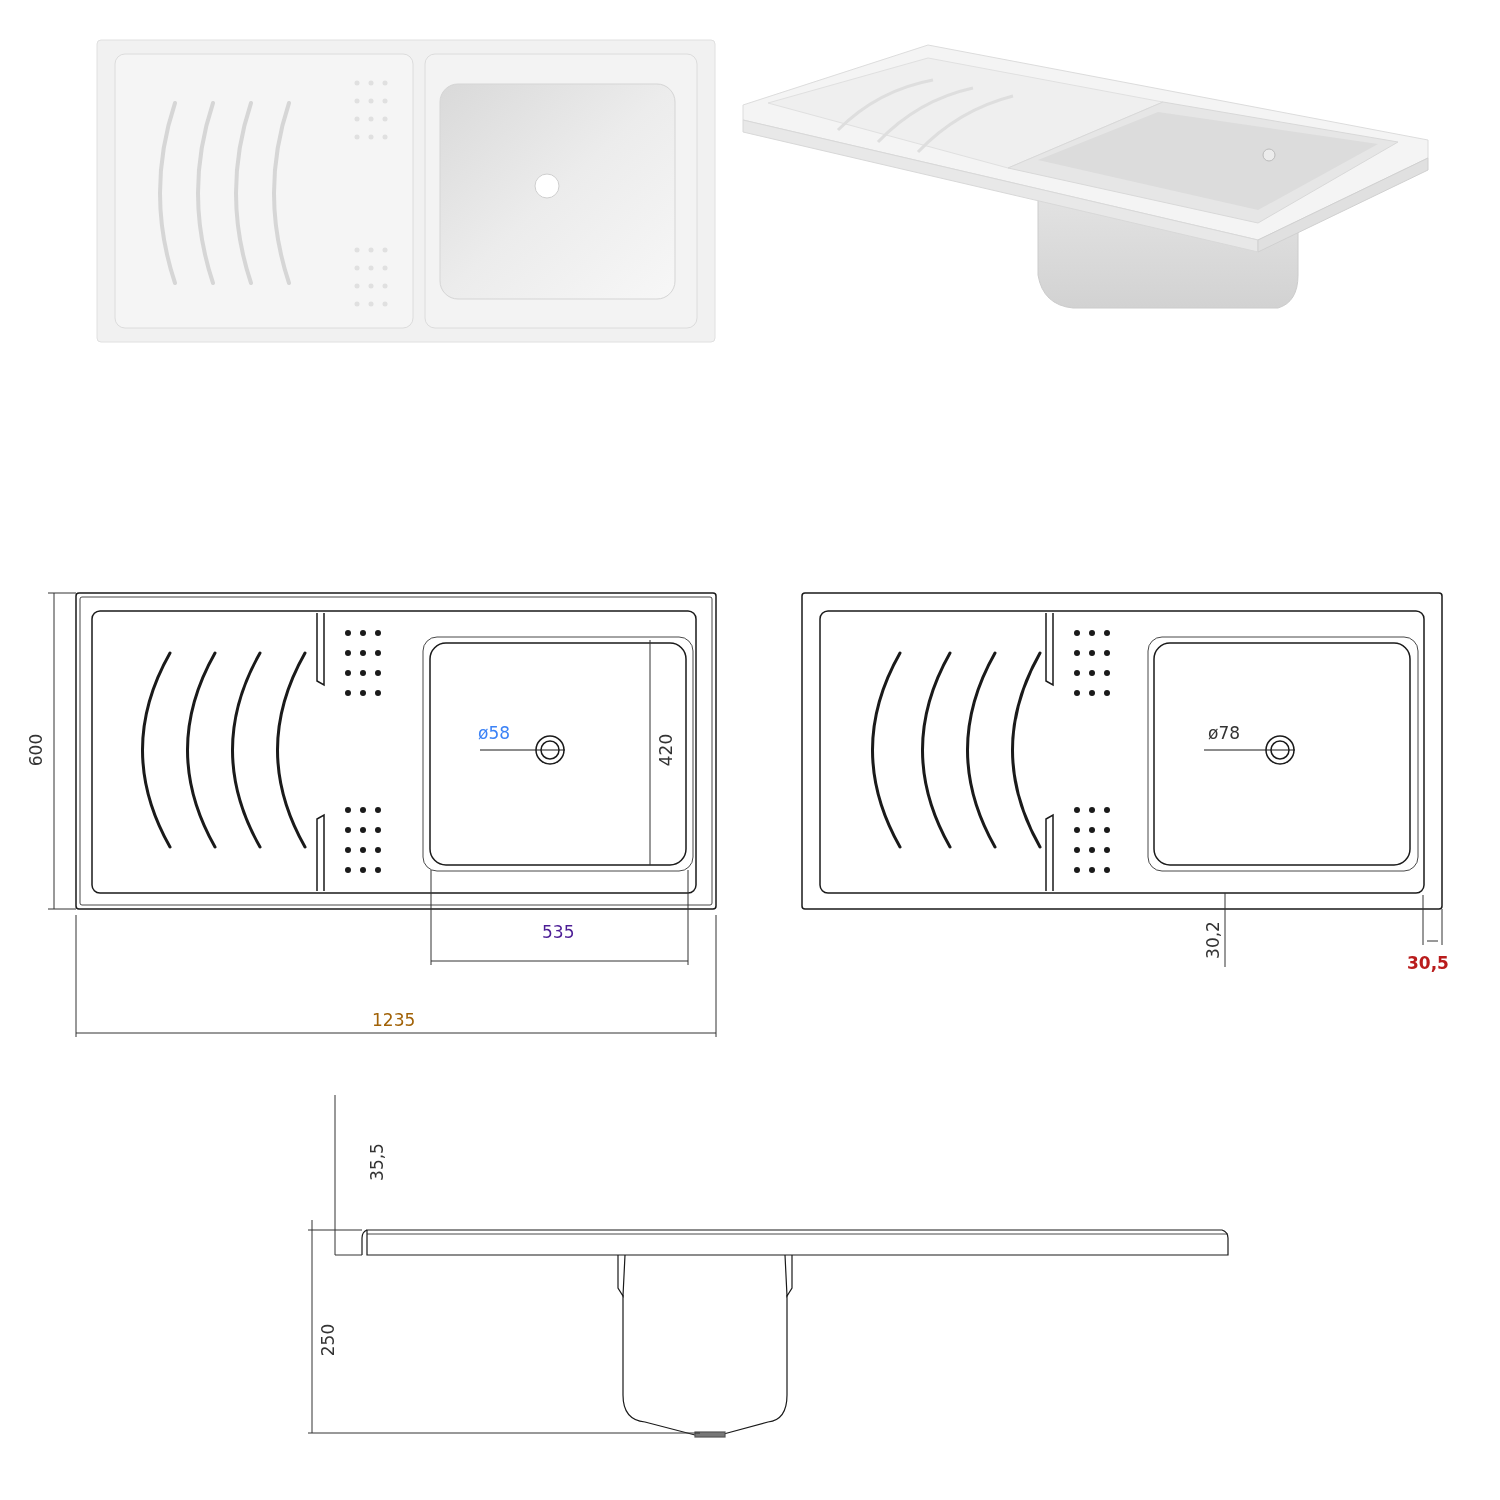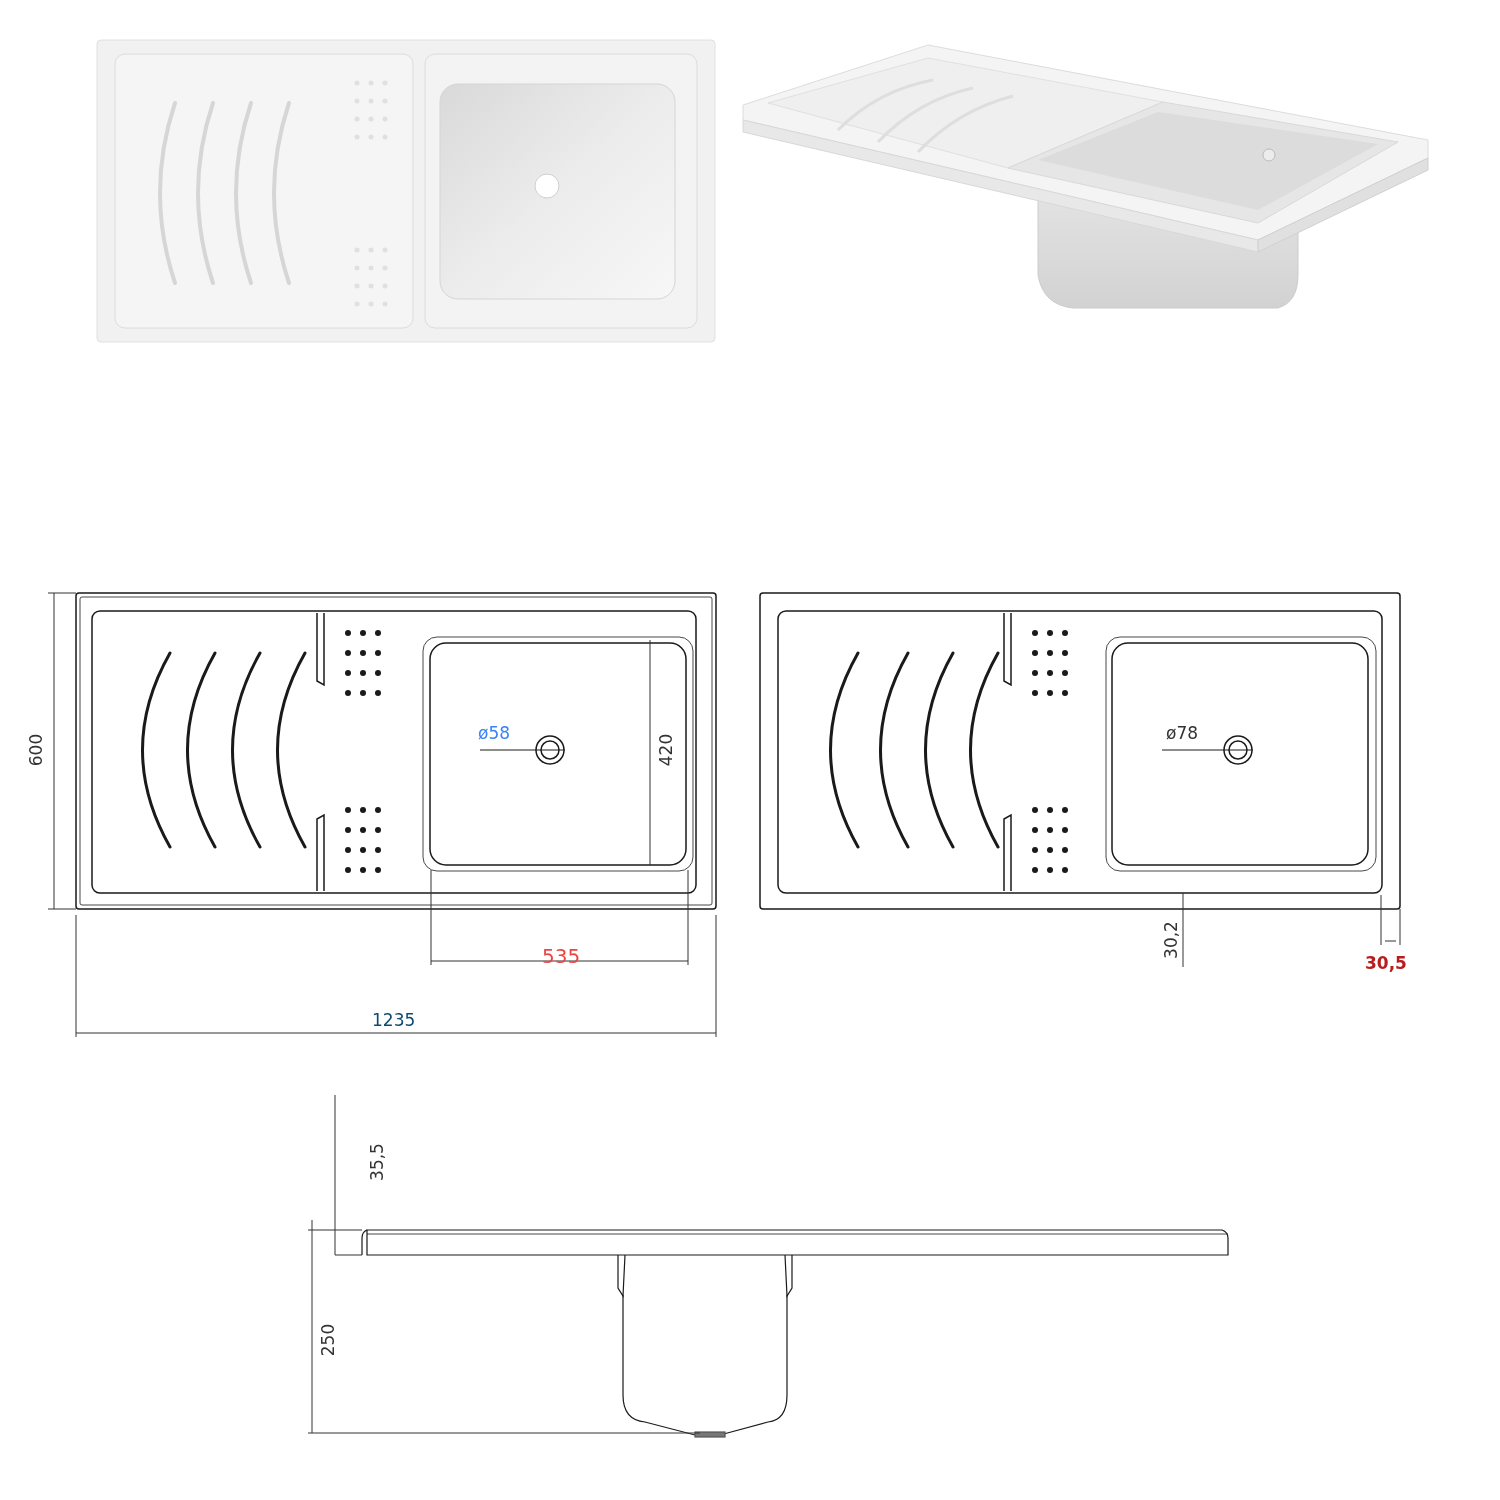--- a/index.html
+++ b/index.html
@@ -145,27 +145,27 @@
       <line x1="56" y1="330" x2="56" y2="452"></line>
       <line x1="696" y1="330" x2="696" y2="452"></line>
       <line x1="56" y1="448" x2="696" y2="448"></line>
       <line x1="411" y1="285" x2="411" y2="380"></line>
       <line x1="668" y1="285" x2="668" y2="380"></line>
       <line x1="411" y1="376" x2="668" y2="376"></line>
       <line x1="630" y1="55" x2="630" y2="280"></line>
     </g>
   </svg>
   <span style="position:absolute;left:0px;top:155px;transform:rotate(-90deg);font-size:17px;color:#333;">600</span>
-  <span style="position:absolute;left:352px;top:425px;font-size:17px;color:#0c4a6e;">1235</span>
-  <span style="position:absolute;left:522px;top:359px;font-size:20px;color:#ef4444;">535</span>
+  <span style="position:absolute;left:352px;top:425px;font-size:17px;color:#a16207;">1235</span>
+  <span style="position:absolute;left:522px;top:337px;font-size:17px;color:#4c1d95;">535</span>
   <span style="position:absolute;left:630px;top:155px;transform:rotate(-90deg);font-size:17px;color:#333;">420</span>
   <span style="position:absolute;left:458px;top:138px;font-size:17px;color:#3b82f6;">ø58</span>
 </div>
 
-<div class="panel" style="left:748px;top:585px;width:690px;height:400px;">
+<div class="panel" style="left:790px;top:585px;width:690px;height:400px;">
   <svg width="690" height="400" viewBox="0 0 690 400" fill="none" stroke="#1a1a1a" stroke-width="1.5">
     <rect x="12" y="8" width="640" height="316" rx="3"></rect>
     <rect x="30" y="26" width="604" height="282" rx="8"></rect>
     <path d="M256 28 L256 96 L263 100 L263 28"></path>
     <path d="M256 306 L256 234 L263 230 L263 306"></path>
     <rect x="364" y="58" width="256" height="222" rx="16"></rect>
     <rect x="358" y="52" width="270" height="234" rx="14" stroke-width="0.8"></rect>
     <circle cx="490" cy="165" r="14"></circle>
     <circle cx="490" cy="165" r="9"></circle>
     <line x1="414" y1="165" x2="505" y2="165" stroke-width="1"></line>

